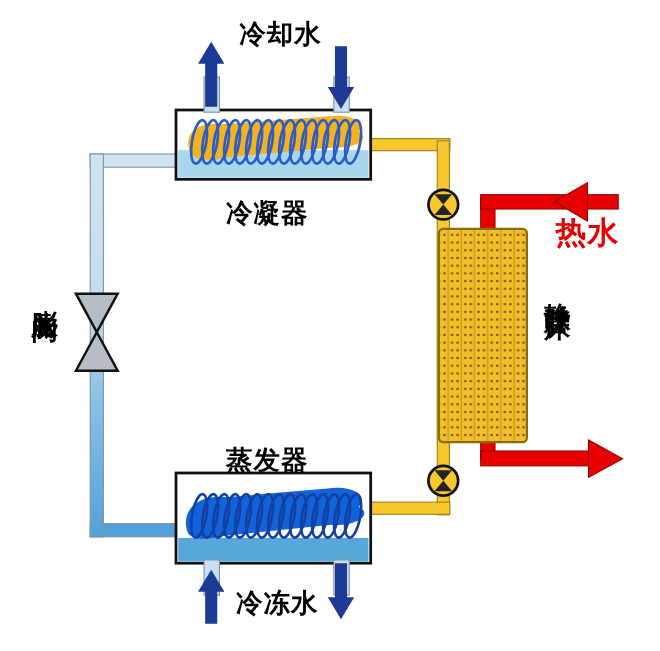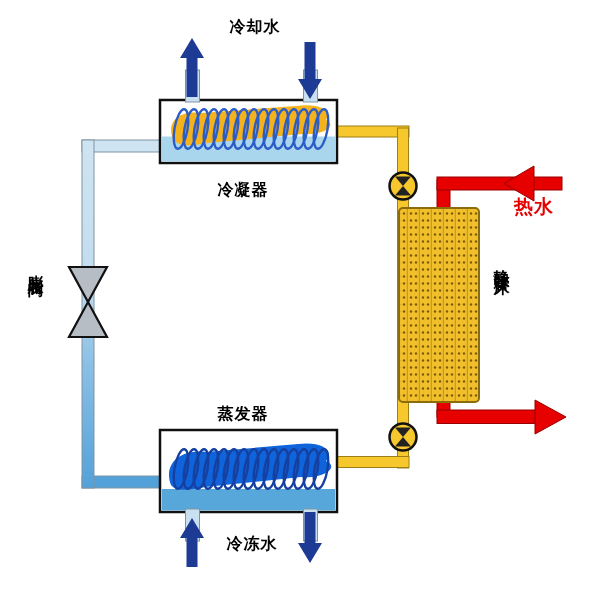--- a/index.html
+++ b/index.html
@@ -2,27 +2,27 @@
 <html><head>
 <meta charset="utf-8">
 <style>
   html,body{margin:0;padding:0;background:#fff;}
   .stage{
     position:relative;width:600px;height:592px;background:#ffffff;
     font-family:"Liberation Sans","DejaVu Sans",sans-serif;overflow:hidden;
   }
   .stage svg{position:absolute;left:0;top:0;}
   .label{
-    position:absolute;color:#000;font-size:16px;font-weight:600;
+    position:absolute;color:#000;font-size:24px;font-weight:600;
     text-align:center;letter-spacing:1px;line-height:1.15;white-space:nowrap;
   }
   .vertical{
     writing-mode:vertical-rl;text-orientation:upright;letter-spacing:3px;white-space:normal;
   }
-  .hot{color:#e60000;font-weight:700;font-size:19px;}
+  .hot{color:#e60000;font-weight:700;font-size:28px;}
 </style>
 </head>
 <body>
 
 <div class="stage">
 
   <svg width="600" height="592" viewBox="0 0 600 592">
     <defs>
       <pattern id="bedDots" width="12" height="7" patternUnits="userSpaceOnUse">
         <rect width="12" height="7" fill="#f2bf2c"></rect>

